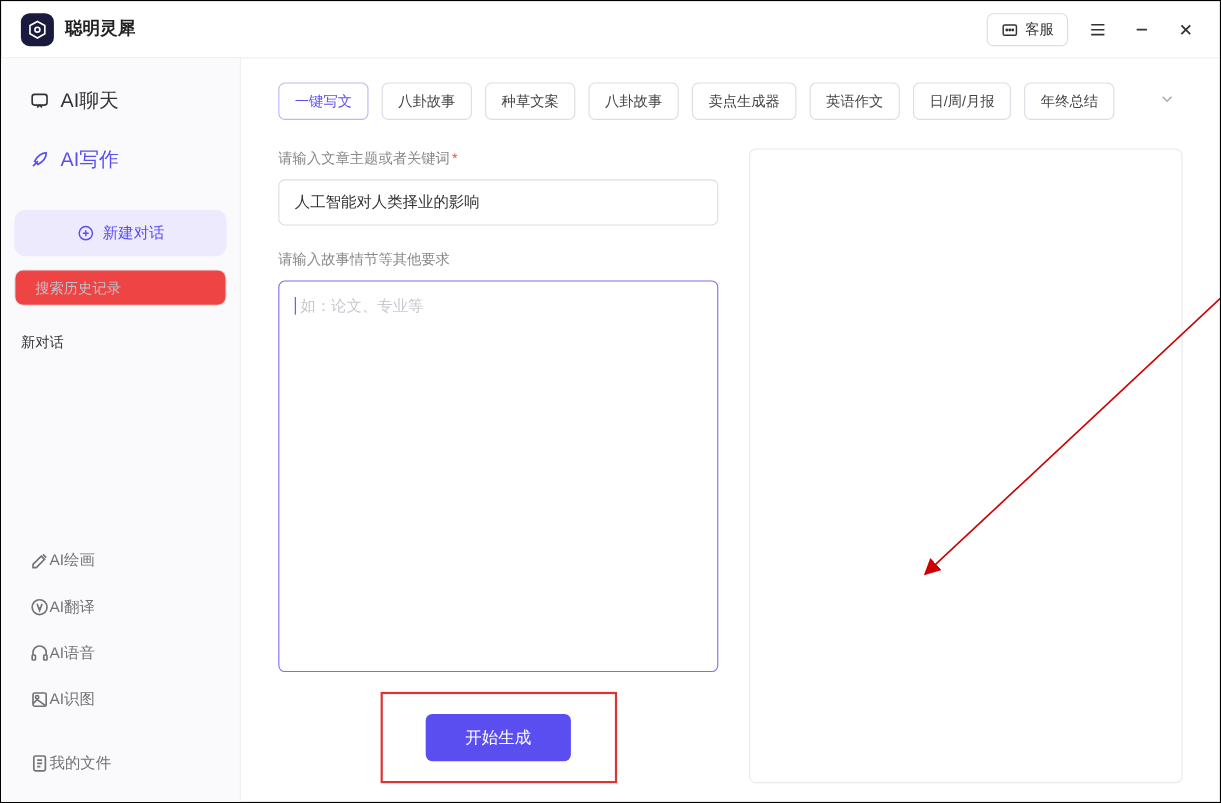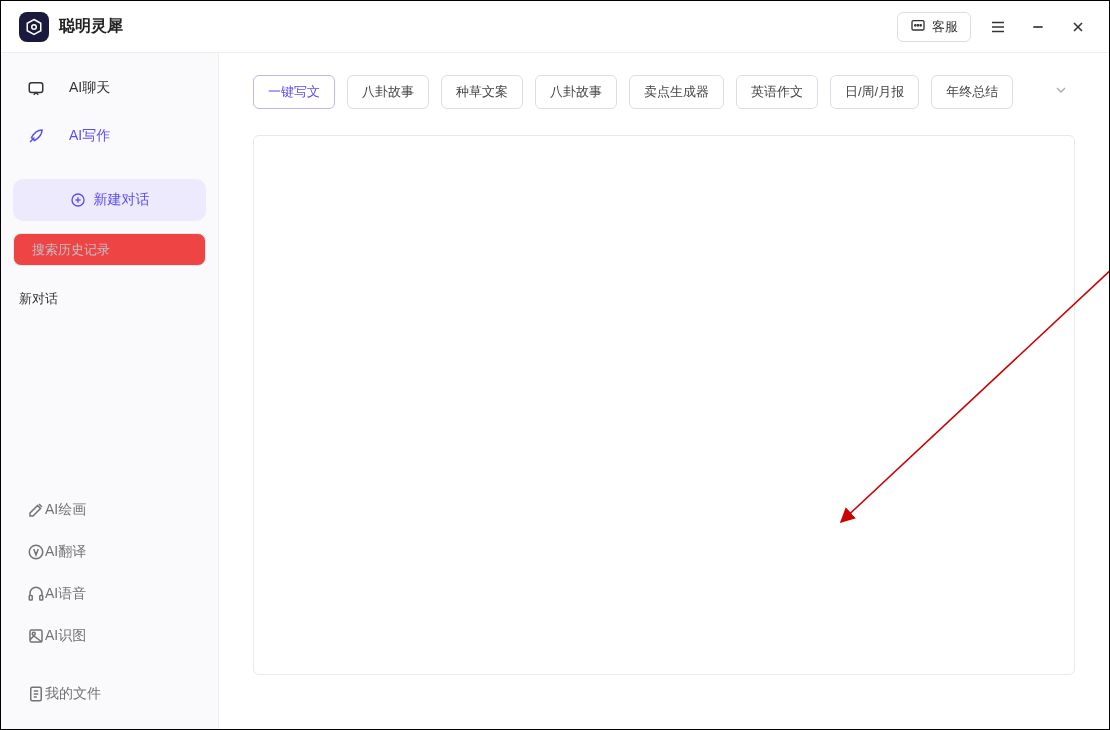--- a/index.html
+++ b/index.html
@@ -22,41 +22,41 @@
   width: 30px; height: 30px;
   background: #1a1a3e;
   border-radius: 8px;
   display: flex; align-items: center; justify-content: center;
   margin-right: 10px;
 }
 .logo svg { width: 18px; height: 18px; }
 .app-title { font-size: 16px; font-weight: 600; color: #222; }
 .titlebar-right { margin-left: auto; display: flex; align-items: center; gap: 14px; }
 .support-btn {
-  display: flex; align-items: flex-start; gap: 6px;
+  display: flex; align-items: flex-end; gap: 6px;
   border: 1px solid #ddd; border-radius: 6px;
   padding: 5px 12px; font-size: 13px; color: #333;
   cursor: pointer;
 }
 .win-btn { width: 26px; height: 26px; display:flex; align-items:center; justify-content:center; cursor:pointer; color:#333; }
 
 .app-body { display: flex; height: calc(100% - 52px); }
 
 .sidebar {
   width: 218px;
   background: #fafafd;
   border-right: 1px solid #f0f0f0;
   display: flex; flex-direction: column;
   padding: 14px 12px;
 }
 .nav-item {
-  display: flex; align-items: center; gap: 24px;
+  display: flex; align-items: center; gap: 10px;
   padding: 12px 14px;
   border-radius: 10px;
-  font-size: 14px; color: #333;
+  font-size: 18px; color: #333;
   cursor: pointer;
   margin-bottom: 6px;
 }
 .nav-item svg { width: 18px; height: 18px; }
 .nav-item.active { color: #5b4ef0; font-weight: 500; }
 .new-chat-btn {
   display: flex; align-items: center; justify-content: center; gap: 8px;
   background: #edeafd;
   color: #5b4ef0;
   border-radius: 10px;
@@ -303,20 +303,35 @@
       <div class="tab">日/周/月报</div>
       <div class="tab">年终总结</div>
       <div class="tabs-expand">
         <svg width="16" height="16" viewBox="0 0 24 24" fill="none" stroke="currentColor" stroke-width="2">
             <polyline points="6 9 12 15 18 9"></polyline>
           </svg>
       </div>
     </div>
 
     <div class="content-row">
+      <div class="form-col">
+        <div class="field-label">
+          <span>请输入文章主题或者关键词</span><span class="req">*</span>
+        </div>
+        <input class="text-input" type="text" value="人工智能对人类择业的影响" style="">
+
+        <div class="field-label">请输入故事情节等其他要求</div>
+        <div class="textarea-wrap">
+          <span class="textarea-placeholder">如：论文、专业等</span>
+        </div>
+
+        <div class="generate-wrap">
+          <button class="generate-btn">开始生成</button>
+        </div>
+      </div>
 
       <div class="preview-col"></div>
     </div>
 
     <svg class="arrow-annotation" width="410" height="380">
       <defs>
         <marker id="ah" markerWidth="12" markerHeight="12" refX="9" refY="5" orient="auto">
           <polygon points="0,0 10,5 0,10" fill="#c00"></polygon>
         </marker>
       </defs>

